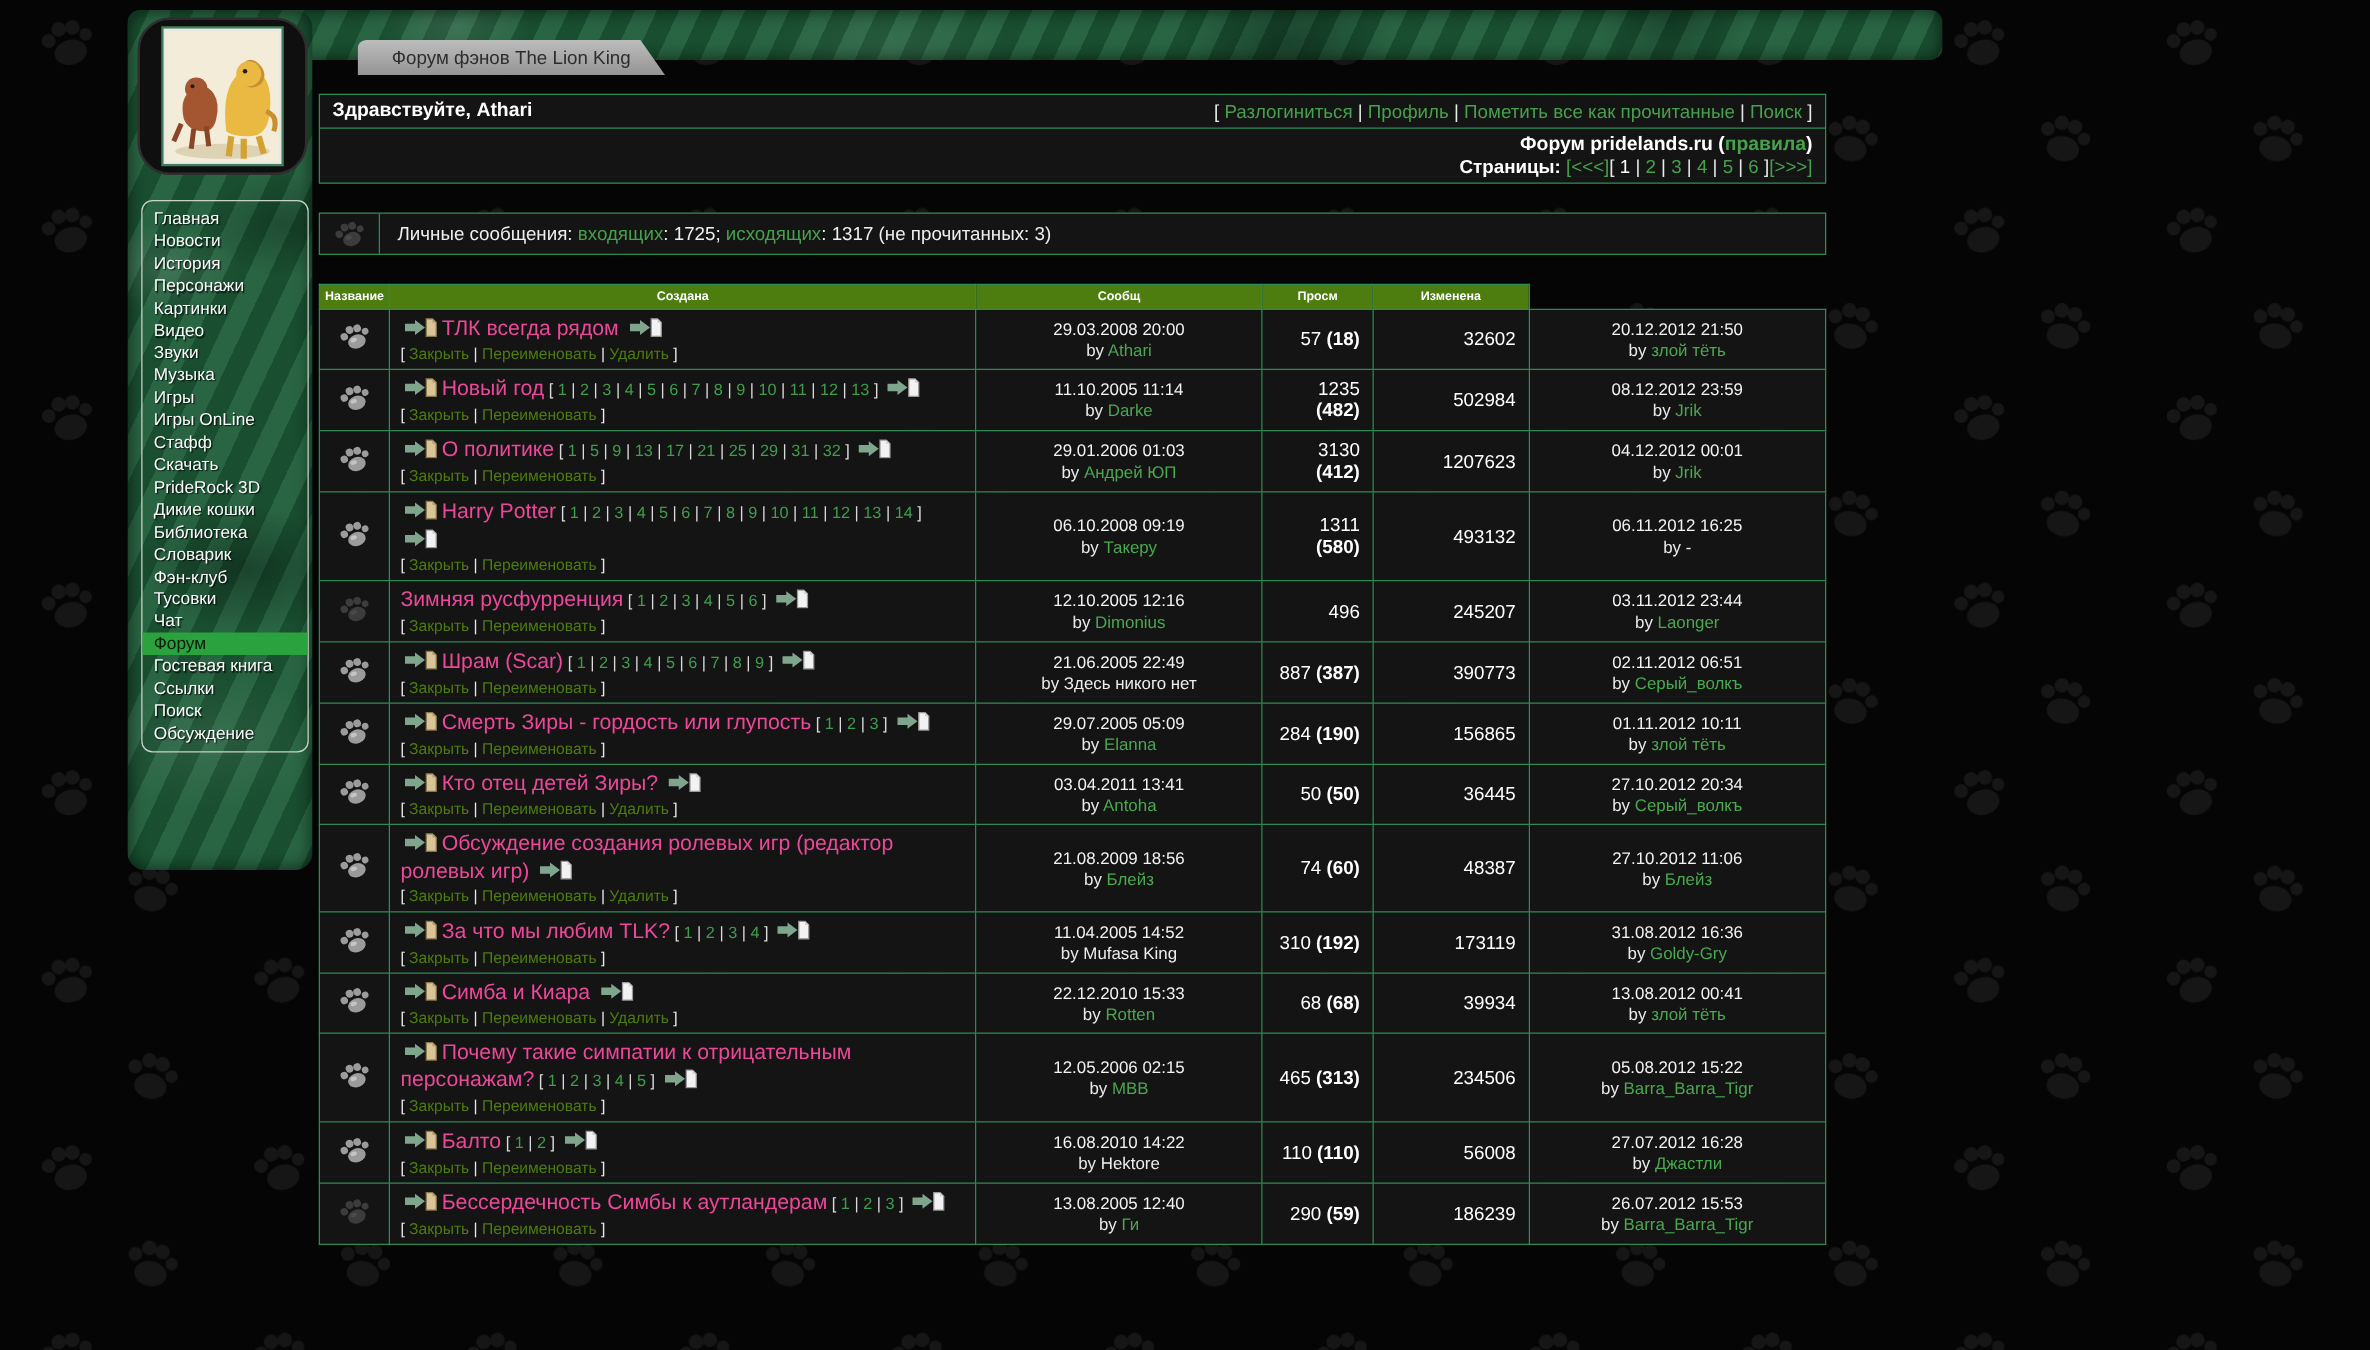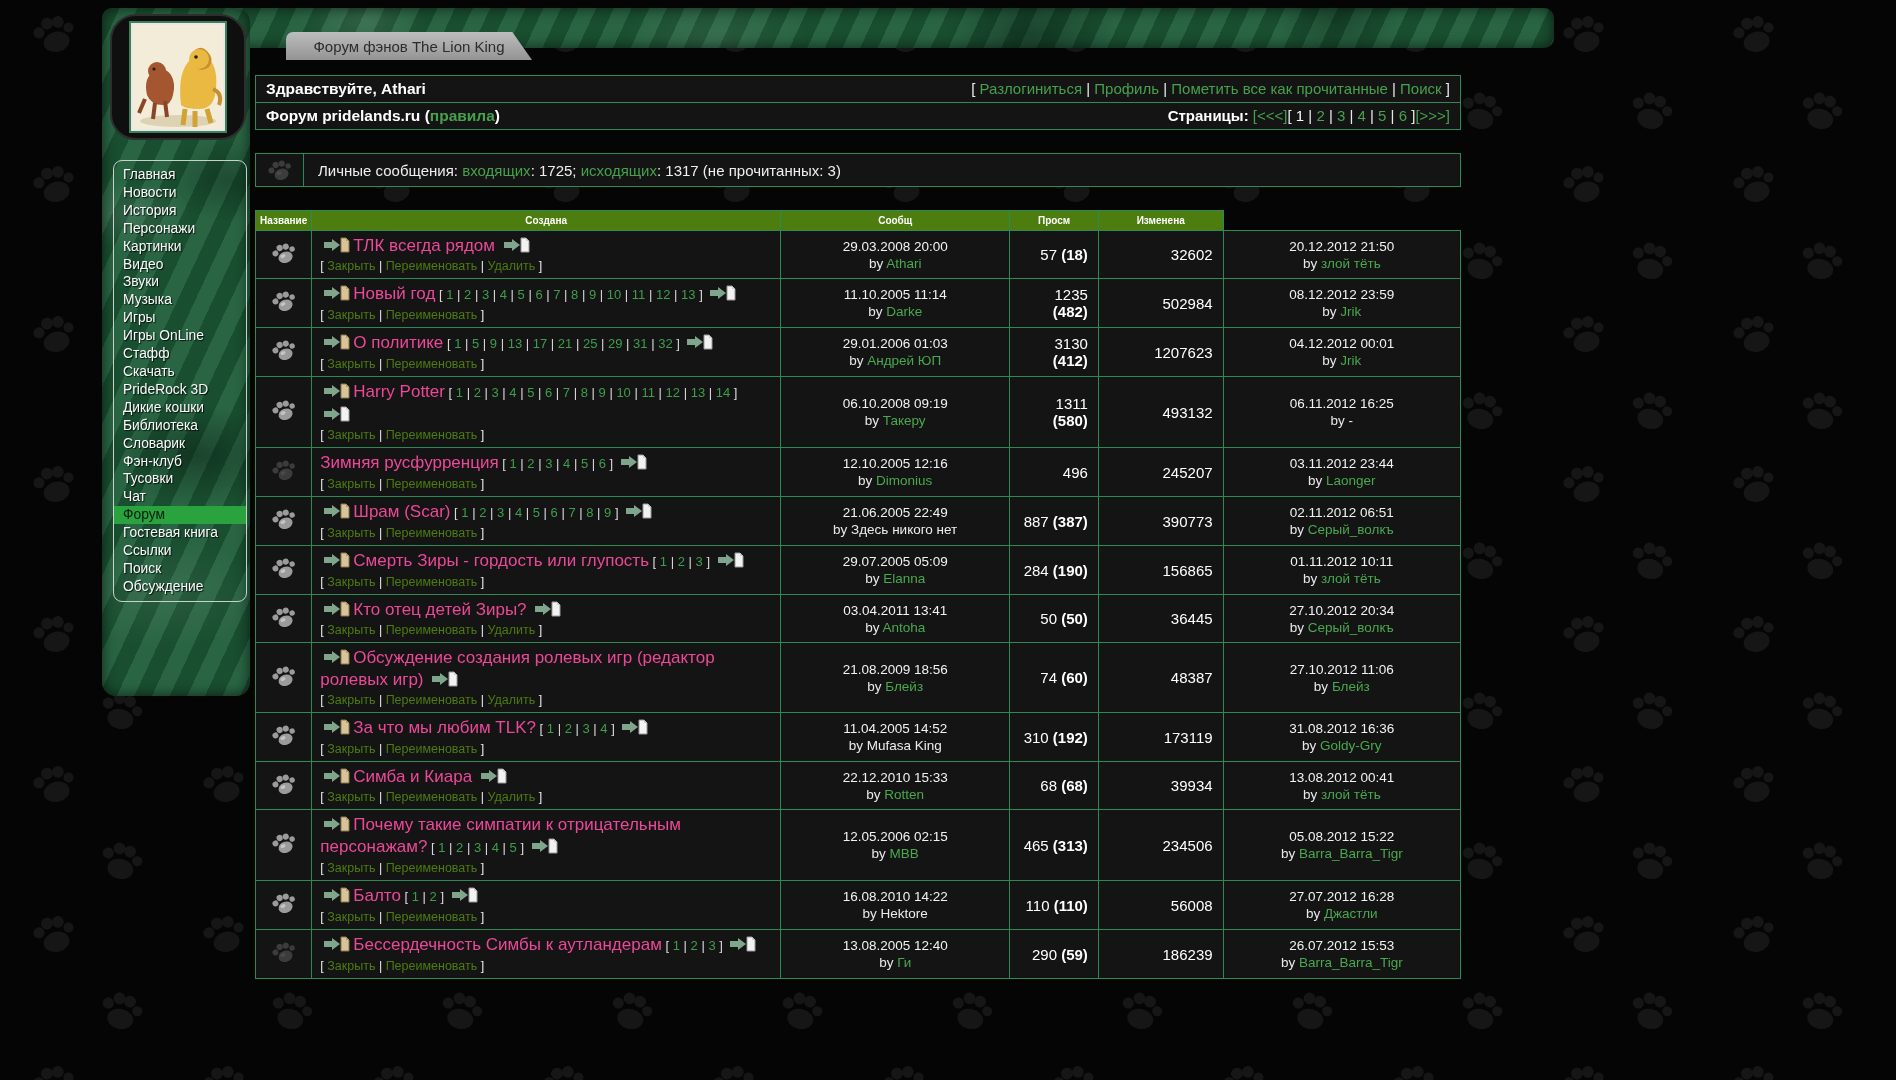--- a/index.html
+++ b/index.html
@@ -43,22 +43,22 @@
 
   
   #menu{position:absolute;left:113px;top:160px;width:134px;z-index:3;
     border:1px solid #c9d2c9;border-radius:9px;padding:5px 0 5px 0;font-size:13.8px;}
   #menu .mi{line-height:17.9px;color:#fafafa;padding-left:9px;text-shadow:1px 1px 1px rgba(0,0,0,.8);}
   #menu .mi.sel{background:#2aa23e;color:#0b1c0b;text-shadow:none;}
 
   
   #content{position:absolute;left:255px;top:75px;width:1206px;z-index:2;}
   .hdr-box{border:1px solid var(--bd);background:var(--cellbg);}
-  .hdr-row{display:flex;justify-content:space-between;align-items:flex-start;padding:4px 10px;}
-  .hdr-row + .hdr-row{border-top:1px solid var(--bd);}
+  .hdr-row{display:flex;justify-content:space-between;align-items:flex-end;padding:4px 10px;}
+  .hdr-row + .hdr-row{border-top:1px solid var(--bd);flex-direction:column;}
   .greet,.ftitle{color:#fff;font-weight:bold;font-size:15.5px;}
   .sess,.pag{font-size:15px;color:#e9e9e9;}
   .br{color:#e9e9e9;}
   .pag .lbl{font-weight:bold;color:#fff;}
   .pag .cur{color:#fff;}
 
   .pm-box{margin-top:23px;border:1px solid var(--bd);background:var(--cellbg);display:flex;align-items:flex-start;}
   .pm-paw{width:48px;border-right:1px solid var(--bd);display:flex;align-items:center;justify-content:center;padding:2px 0;}
   .pm-text{padding:6px 14px;font-size:15px;color:#efefef;align-self:center;}
 

